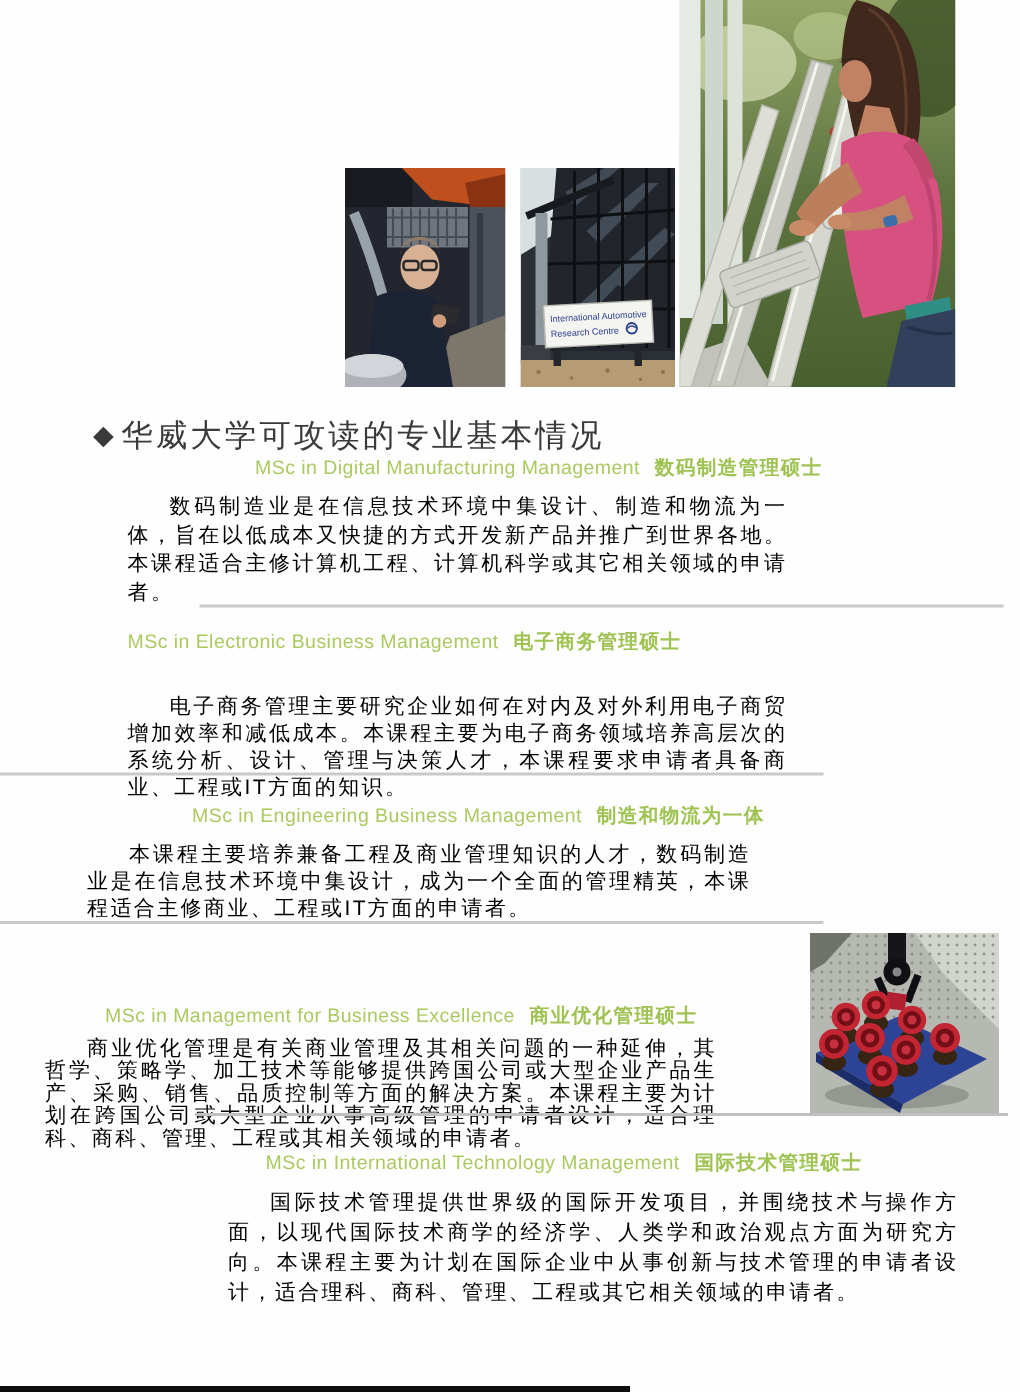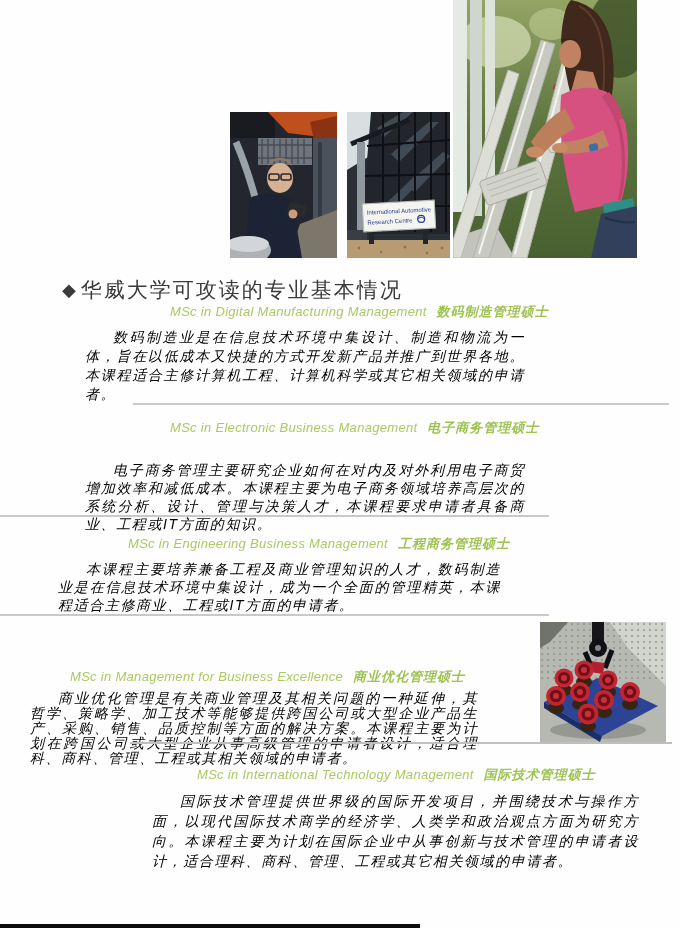--- a/index.html
+++ b/index.html
@@ -14,38 +14,38 @@
   #photo-lab{left:540px;top:622px;width:126px;height:122px;}
   .photo svg{display:block;width:100%;height:100%;}
 
   #heading{
     position:absolute;left:62px;top:276px;
     font-size:21px;color:#3a3a3a;letter-spacing:2px;font-weight:500;
     white-space:nowrap;
   }
   #heading .bullet{font-size:18px;margin-right:3px;position:relative;top:-1px;}
 
-  .course{position:absolute;font-style:italic;}
+  .course{position:absolute;}
   .course-title{
     margin:0;font-size:13px;font-weight:normal;white-space:nowrap;
     color:#abc961;letter-spacing:0.3px;
   }
   .course-title .zh{color:#9fc353;font-weight:bold;margin-left:6px;letter-spacing:1px;}
   .course-body{
     margin:7px 0 0 0;font-size:14px;color:#000000;line-height:19px;
     letter-spacing:1.6px;text-align:justify;text-indent:2em;
   }
   #s1{left:85px;top:303px;width:440px;}  #s1 .course-title{margin-left:85px;}
-  #s2{left:85px;top:419px;width:440px;}  #s2 .course-title{margin-left:85px;}
+  #s2{left:85px;top:419px;width:440px;}  #s2 .course-title{}
   #s2 .course-body{line-height:18px;margin-top:24px;}
   #s3{left:58px;top:535px;width:443px;}  #s3 .course-title{margin-left:70px;}
   #s3 .course-body{line-height:18px;}
   #s4{left:30px;top:668px;width:448px;}  #s4 .course-title{margin-left:40px;}
   #s4 .course-body{line-height:15px;margin-top:5px;}
-  #s5{left:152px;top:766px;width:487px;} #s5 .course-title{margin-left:45px;}
+  #s5{left:152px;top:766px;width:487px;} #s5 .course-title{margin-left:25px;}
   #s5 .course-body{line-height:20px;}
 
   .divider{position:absolute;height:2px;background:#c9c9c9;}
   #div1{left:133px;top:403px;width:536px;}
   #div2{left:0;top:515px;width:549px;}
   #div3{left:0;top:614px;width:549px;}
   #div4{left:130px;top:742px;width:542px;background:#bfbfbf;}
 
   #scan-edge{position:absolute;left:0;top:924px;width:420px;height:4px;background:#0d0d0d;}
 </style>
@@ -207,21 +207,21 @@
       <span class="zh">电子商务管理硕士</span>
     </h3>
     <p class="course-body">电子商务管理主要研究企业如何在对内及对外利用电子商贸增加效率和减低成本。本课程主要为电子商务领域培养高层次的系统分析、设计、管理与决策人才，本课程要求申请者具备商业、工程或IT方面的知识。</p>
   </section>
 
   <div class="divider" id="div2"></div>
 
   <section class="course" id="s3">
     <h3 class="course-title">
       <span class="en">MSc in Engineering Business Management</span>
-      <span class="zh">工程商务管理硕士</span>
+      <span class="zh">制造和物流为一体</span>
     </h3>
     <p class="course-body">本课程主要培养兼备工程及商业管理知识的人才，数码制造业是在信息技术环境中集设计，成为一个全面的管理精英，本课程适合主修商业、工程或IT方面的申请者。</p>
   </section>
 
   <div class="divider" id="div3"></div>
 
   <section class="course" id="s4">
     <h3 class="course-title">
       <span class="en">MSc in Management for Business Excellence</span>
       <span class="zh">商业优化管理硕士</span>

